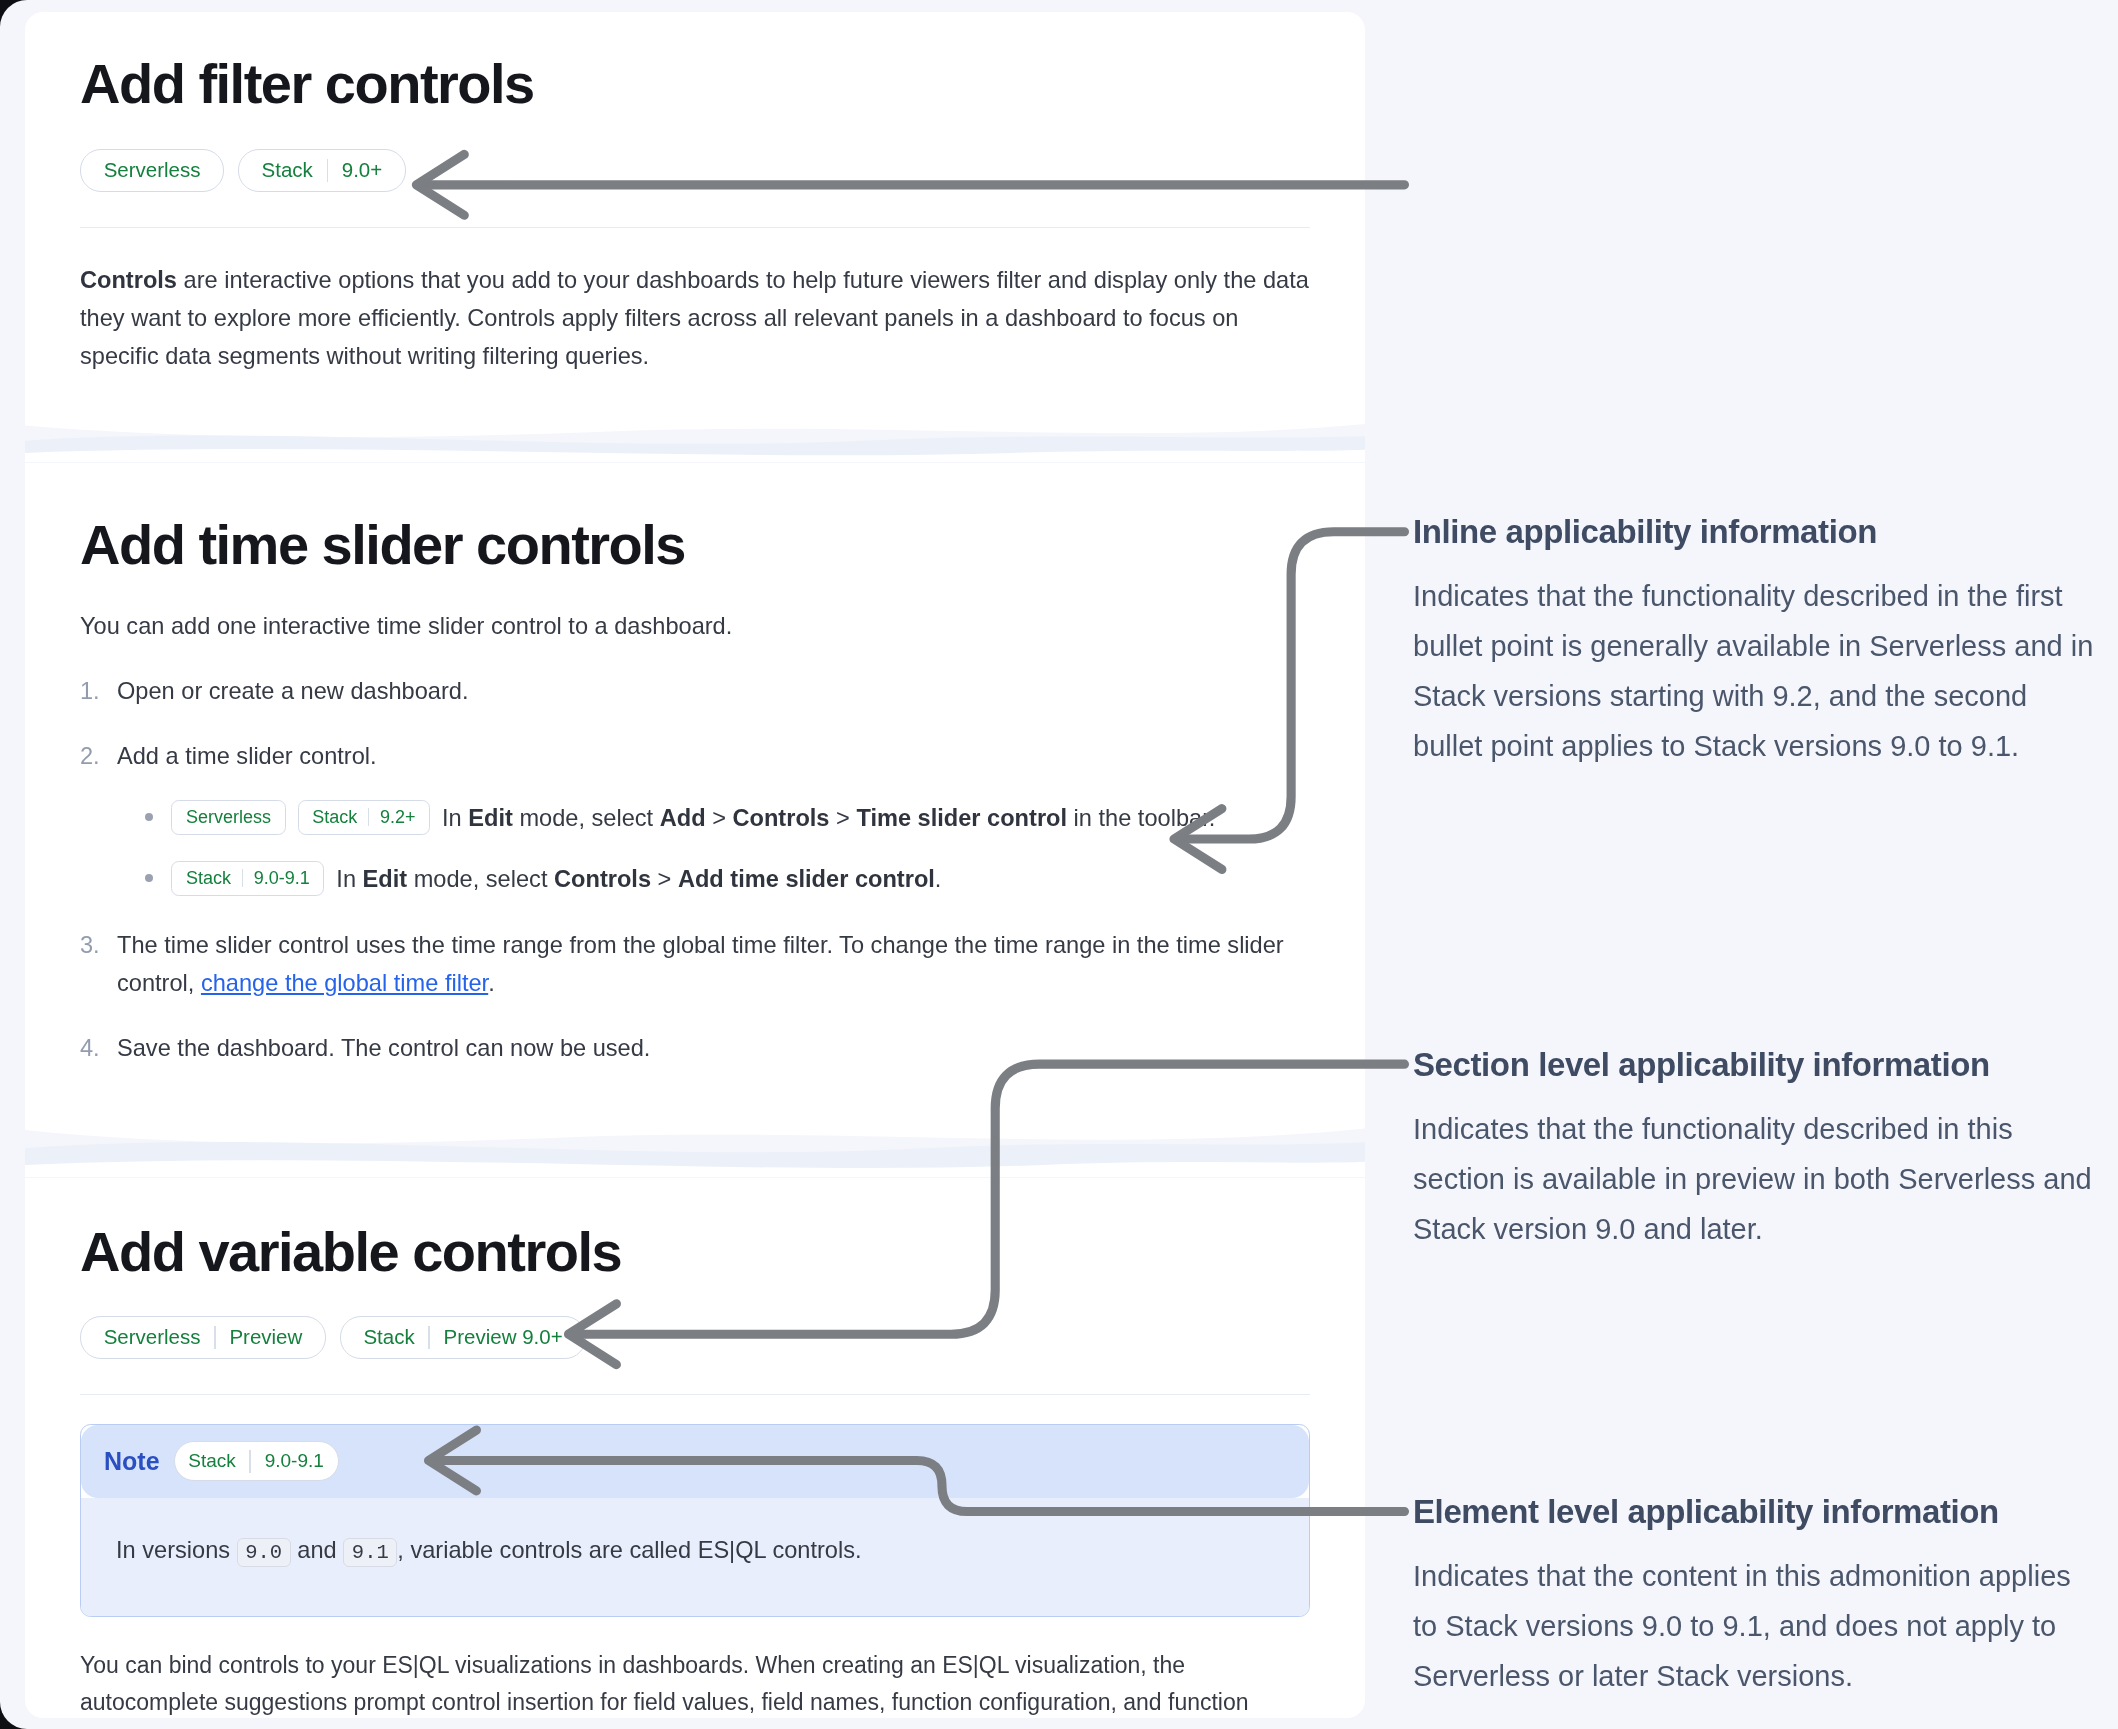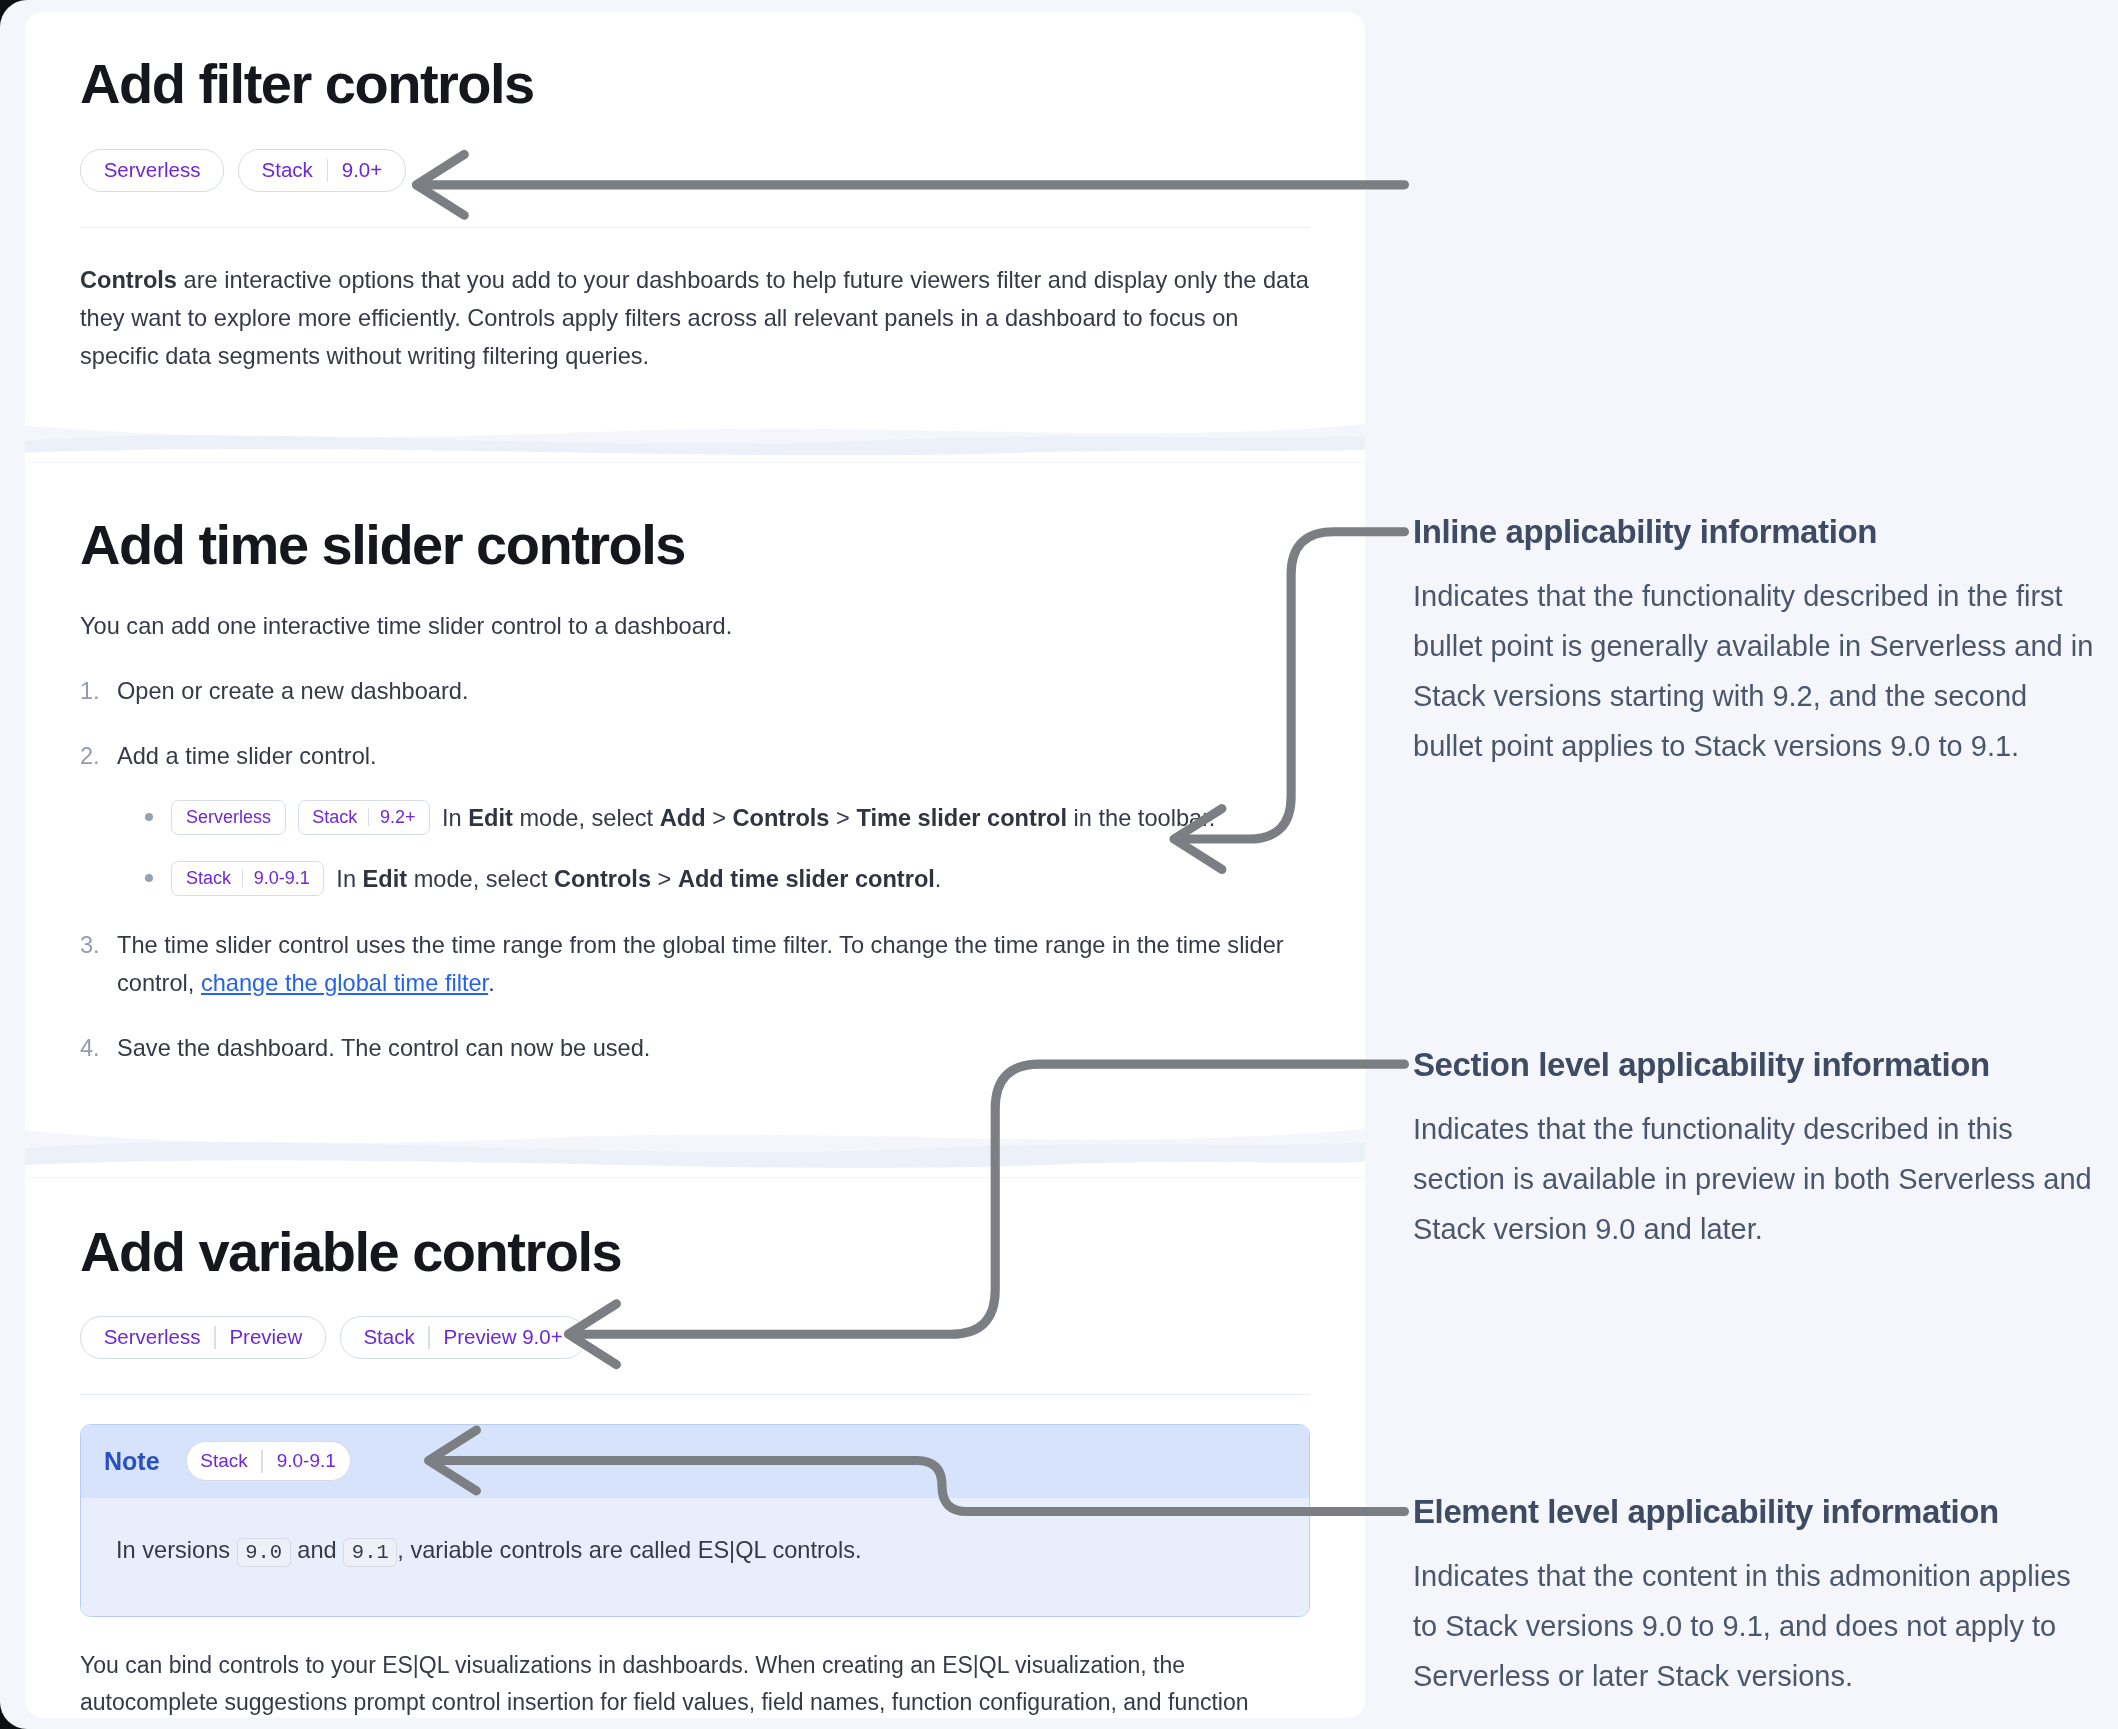--- a/index.html
+++ b/index.html
@@ -42,21 +42,21 @@
   .card-filter .rule{margin:35px 0 33px;}
   .card-variable .rule{margin:35px 0 0;}
 
   .body-text{font-size:23.6px;line-height:38px;color:#363a45;margin:0;}
   strong{font-weight:bold;color:#30343e;}
   a.link{color:#2563eb;text-decoration:underline;cursor:pointer;}
 
   
   .badge{
     display:inline-flex;align-items:center;justify-content:flex-end;
-    background:#ffffff;border:1.5px solid #d5dce8;color:#6d28d9;
+    background:#ffffff;border:1.5px solid #d5dce8;color:#15803d;
     box-sizing:border-box;white-space:nowrap;
   }
   .pill{height:43px;border-radius:21px;font-size:20.5px;padding:0 9px;}
   .chip{height:35px;border-radius:7.6px;font-size:18px;padding:0 3px;
         vertical-align:middle;position:relative;top:-2.3px;margin-right:12px;}
   .note-pill{height:40px;border-radius:20px;font-size:19px;}
   .bseg{padding:0 13.7px;}
   .chip .bseg{padding:0 10.6px;}
   .bseg-div{width:1.5px;align-self:center;height:23px;background:#d9dfe9;flex:none;}
   .chip .bseg-div{height:18px;}
@@ -67,21 +67,21 @@
   .step .num{color:#939cae;width:37px;flex:none;}
   .step-text{margin:0;color:#363a45;}
   .bullets{margin:23px 0 0 65px;}
   .bullet{display:flex;align-items:flex-start;}
   .bullet + .bullet{margin-top:21px;}
   .dot{width:8.4px;height:8.4px;border-radius:50%;background:#9aa2b2;margin:15px 18px 0 0;flex:none;}
   .bullet-text{margin:0;font-size:23.6px;line-height:40px;color:#363a45;}
 
   
   .note{border:1.5px solid #b9cdf4;border-radius:10.6px;overflow:hidden;margin-top:29px;}
-  .note-head{background:#d7e3fb;padding:16.7px 23px;display:flex;align-items:center;gap:26px;}
+  .note-head{background:#d7e3fb;padding:16.7px 23px;display:flex;align-items:center;gap:14px;border-radius:17px;}
   .note-label{color:#2a4fc0;font-weight:bold;font-size:25px;}
   .note-body{background:#e8eefc;padding:21px 23px 32px;}
   .note-body p{margin:12px;font-size:23.6px;line-height:38px;color:#363a45;}
   code.inline-code{
     font-family:"Liberation Mono","DejaVu Sans Mono",monospace;
     font-size:20.5px;background:#edf0f6;border:1.5px solid #d6dbe5;
     border-radius:6px;padding:2.3px 7.6px;color:#363a45;
   }
   .final-para{margin-top:30px;font-size:23px;line-height:37px;}
 

